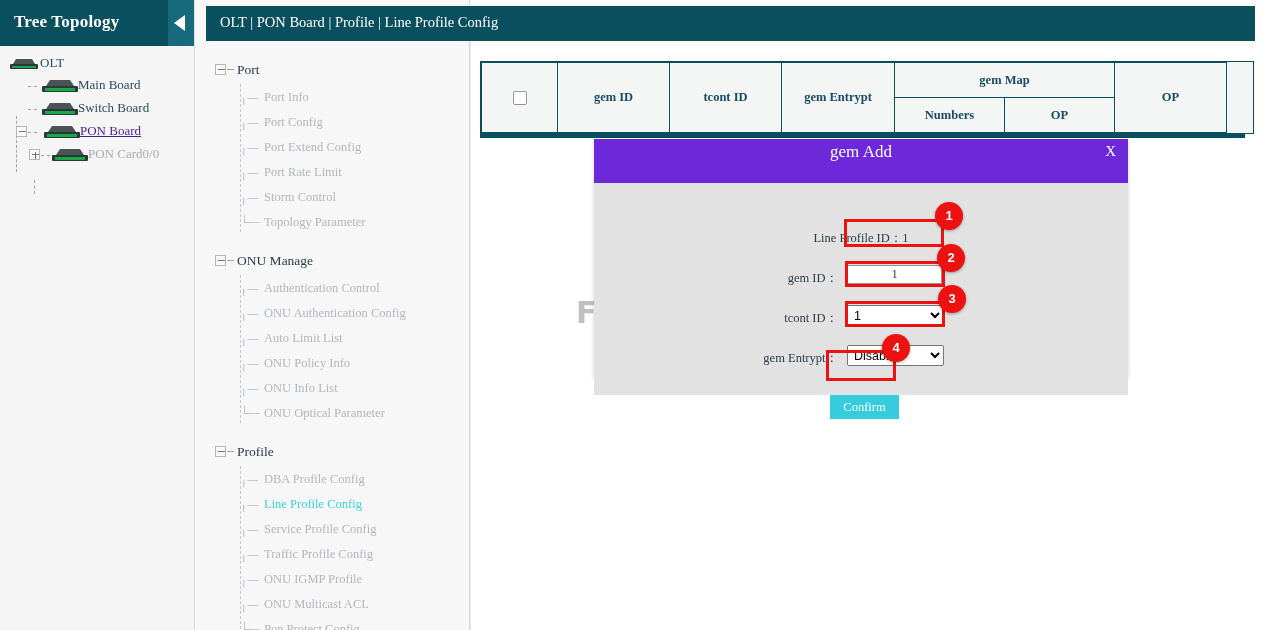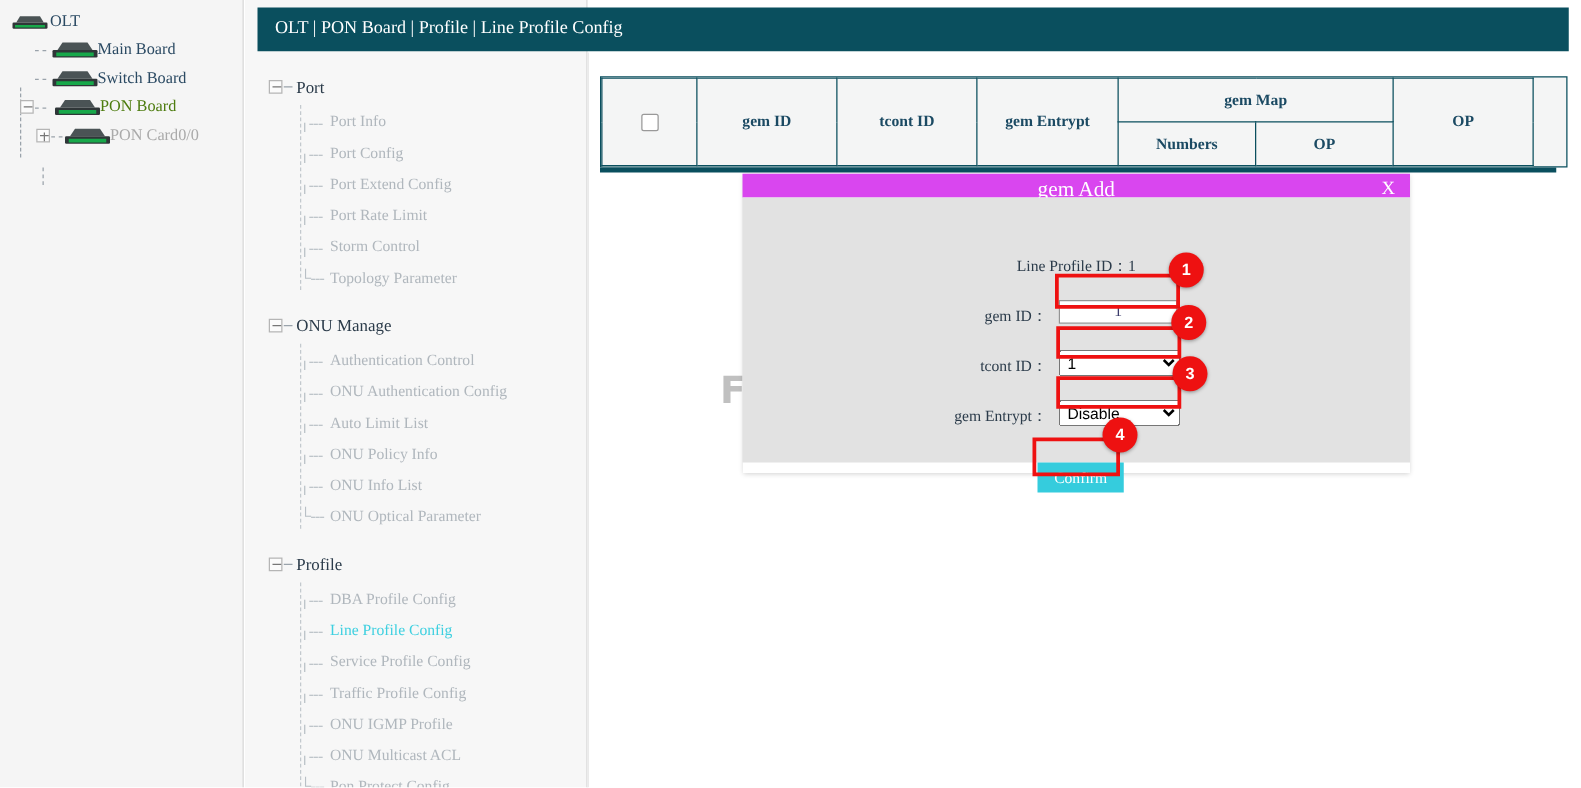--- a/index.html
+++ b/index.html
@@ -45,21 +45,21 @@
     border-right: 11px solid #ffffff;
   }
   #tree-body { position: relative; padding-top: 7px; font-size: 13px; }
 
   .tnode { position: relative; height: 23px; white-space: nowrap; }
   .tnode .tlabel {
     position: absolute; top: 2px;
     font-size: 13px; line-height: 16px;
   }
   .c-dark  { color: #2b4a63; }
-  .c-cyan  { color: #4d7c0f; }
+  .c-cyan  { color: #4c1d95; text-decoration: underline; }
   .c-gray  { color: #aaaaaa; }
 
   
   .dev {
     position: absolute; top: 4px;
     width: 36px; height: 13px;
   }
   .dev .body {
     position: absolute; left: 0; bottom: 0;
     width: 36px; height: 6px;
@@ -235,22 +235,22 @@
   #wm-antenna { position: absolute; left: 66px; top: -4px; }
 
   
   #modal {
     position: absolute; left: 594px; top: 139px;
     width: 534px; height: 239px;
     box-shadow: 0 1px 4px rgba(0,0,0,.18);
   }
   #modal-title {
     position: relative;
-    height: 19px;
-    background: #d946ef;
+    height: 44px;
+    background: #6d28d9;
   }
   #modal-title-text {
     position: absolute; left: 0; right: 0; top: 3px;
     text-align: center;
     font-size: 17px;
     color: #ffffff;
   }
   #modal-close {
     position: absolute; right: 12px; top: 4px;
     font-size: 15px; color: #ffffff;
@@ -334,20 +334,26 @@
     box-shadow: 0 1px 3px rgba(0,0,0,.35);
     z-index: 50;
   }
 </style>
 </head>
 <body>
 
 <div id="app">
 
   <div id="tree-panel">
+    <div id="tree-header">
+      <div id="tree-header-title">Tree Topology</div>
+      <div id="collapse-btn">
+        <span class="tri"></span>
+      </div>
+    </div>
 
     <div id="tree-body">
 
       <div class="tnode" style="height:22px;text-align:right;">
         <span class="dev small" style="left:10px;top:5px;">
           <span class="top"></span>
             <span class="body"></span>
             <span class="stripe"></span>
         </span>
         <span class="tlabel c-dark" style="left:40px;">OLT</span>

